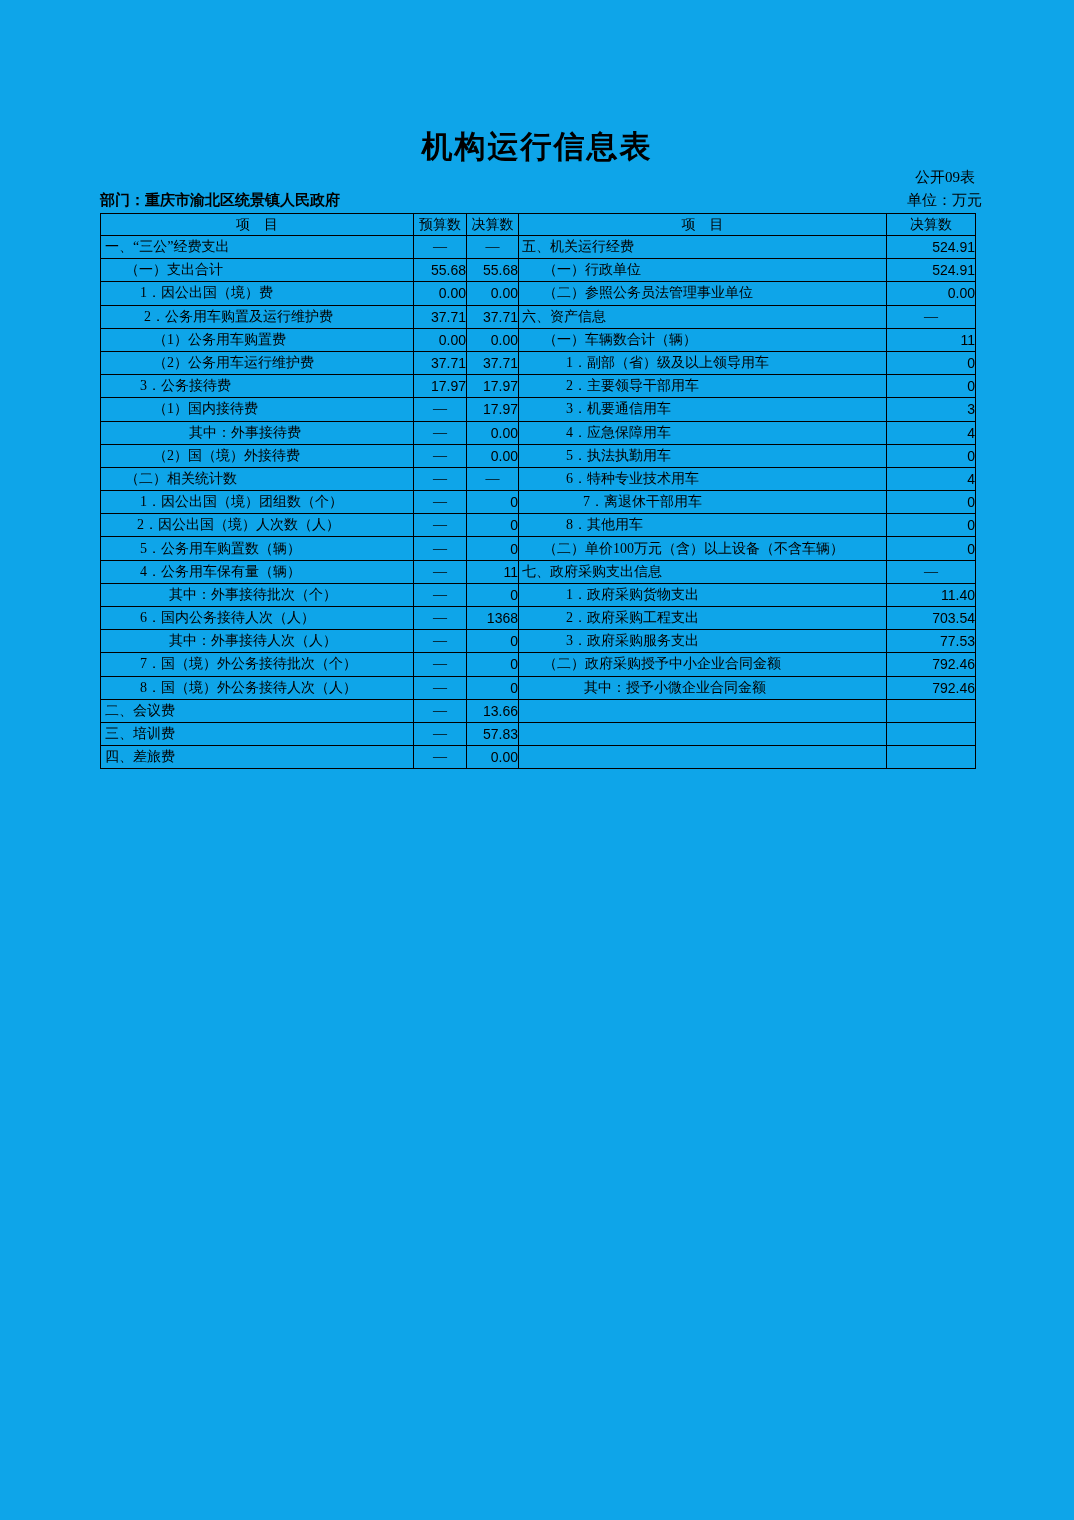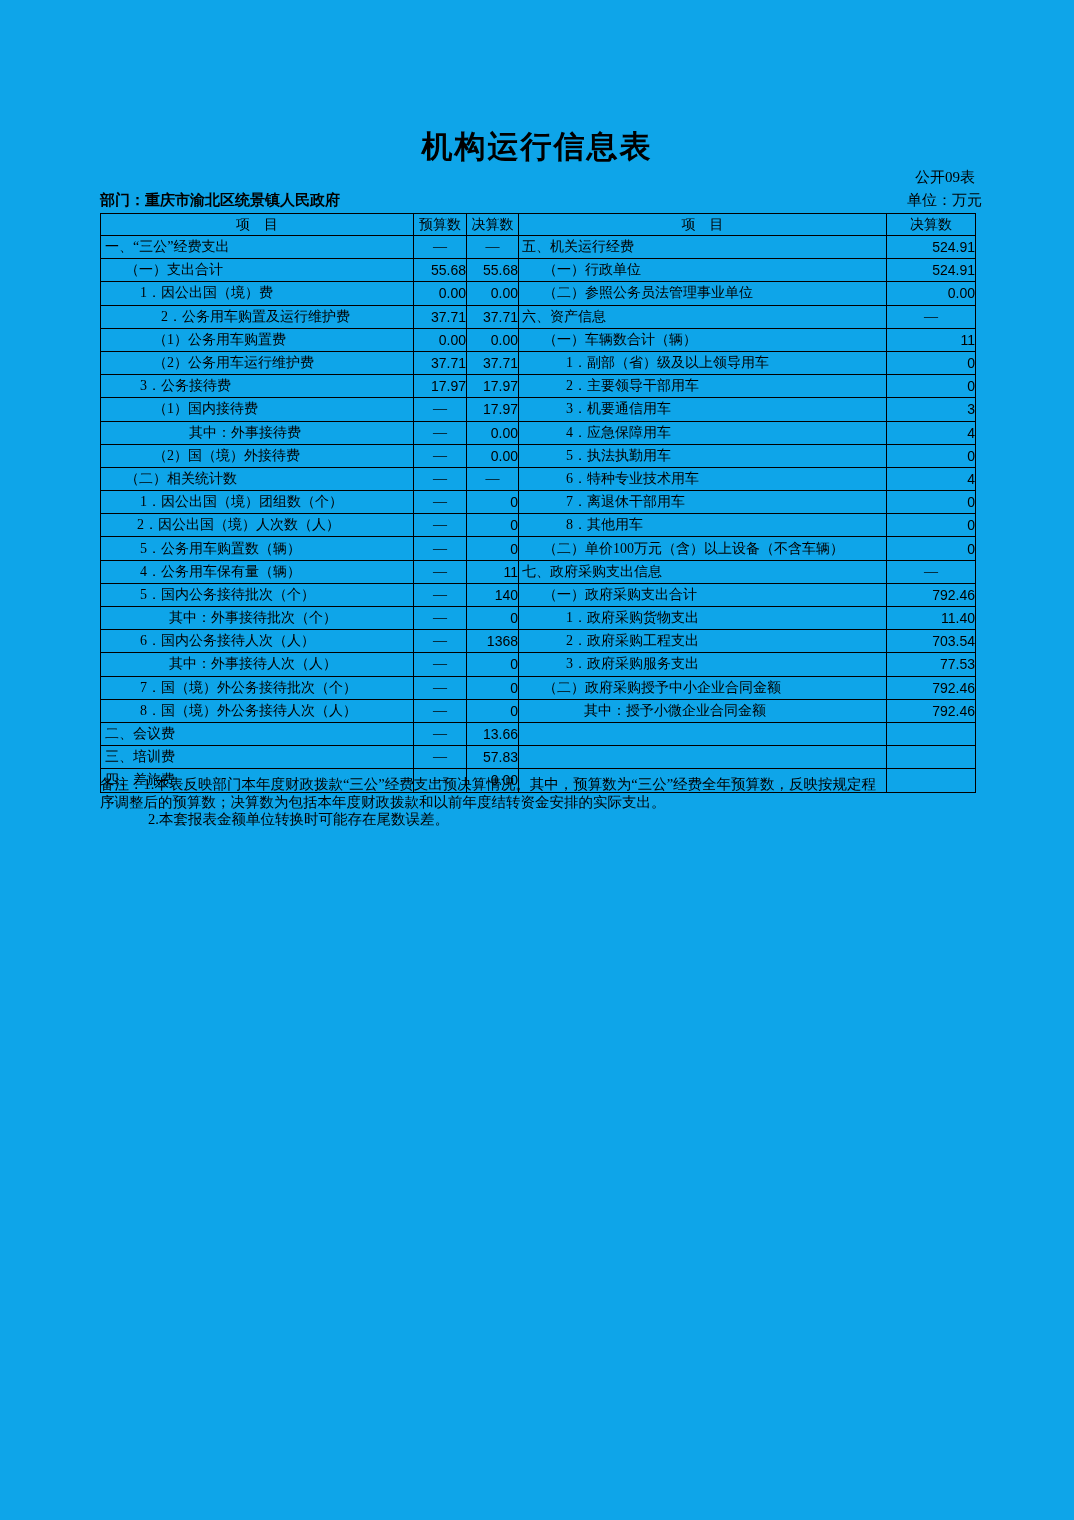--- a/index.html
+++ b/index.html
@@ -108,21 +108,21 @@
           <td class="num">524.91</td>
         </tr>
         <tr>
           <td class="label" style="padding-left: 39px;">1．因公出国（境）费</td>
           <td class="num">0.00</td>
           <td class="num">0.00</td>
           <td class="label" style="padding-left: 24px;">（二）参照公务员法管理事业单位</td>
           <td class="num">0.00</td>
         </tr>
         <tr>
-          <td class="label" style="padding-left: 60px;">2．公务用车购置及运行维护费</td>
+          <td class="label" style="padding-left: 43px;">2．公务用车购置及运行维护费</td>
           <td class="num">37.71</td>
           <td class="num">37.71</td>
           <td class="label" style="padding-left: 3px;">六、资产信息</td>
           <td class="num dash">—</td>
         </tr>
         <tr>
           <td class="label" style="padding-left: 52px;">（1）公务用车购置费</td>
           <td class="num">0.00</td>
           <td class="num">0.00</td>
           <td class="label" style="padding-left: 24px;">（一）车辆数合计（辆）</td>
@@ -167,21 +167,21 @@
           <td class="label" style="padding-left: 24px;">（二）相关统计数</td>
           <td class="num dash">—</td>
           <td class="num dash">—</td>
           <td class="label" style="padding-left: 47px;">6．特种专业技术用车</td>
           <td class="num">4</td>
         </tr>
         <tr>
           <td class="label" style="padding-left: 39px;">1．因公出国（境）团组数（个）</td>
           <td class="num dash">—</td>
           <td class="num">0</td>
-          <td class="label" style="padding-left: 47px; margin-top: 16px;">7．离退休干部用车</td>
+          <td class="label" style="padding-left: 64px; margin-top: 16px;">7．离退休干部用车</td>
           <td class="num">0</td>
         </tr>
         <tr>
           <td class="label" style="padding-left: 36px;">2．因公出国（境）人次数（人）</td>
           <td class="num dash">—</td>
           <td class="num">0</td>
           <td class="label" style="padding-left: 47px;">8．其他用车</td>
           <td class="num">0</td>
         </tr>
         <tr>
@@ -190,27 +190,20 @@
           <td class="num">0</td>
           <td class="label" style="padding-left: 24px;">（二）单价100万元（含）以上设备（不含车辆）</td>
           <td class="num">0</td>
         </tr>
         <tr>
           <td class="label" style="padding-left: 39px;">4．公务用车保有量（辆）</td>
           <td class="num dash">—</td>
           <td class="num">11</td>
           <td class="label" style="padding-left: 3px;">七、政府采购支出信息</td>
           <td class="num dash">—</td>
-        </tr>
-        <tr>
-          <td class="label" style="padding-left: 39px;">5．国内公务接待批次（个）</td>
-          <td class="num dash">—</td>
-          <td class="num">140</td>
-          <td class="label" style="padding-left: 24px;">（一）政府采购支出合计</td>
-          <td class="num">792.46</td>
         </tr>
         <tr>
           <td class="label" style="padding-left: 68px;">其中：外事接待批次（个）</td>
           <td class="num dash">—</td>
           <td class="num">0</td>
           <td class="label" style="padding-left: 47px;">1．政府采购货物支出</td>
           <td class="num">11.40</td>
         </tr>
         <tr>
           <td class="label" style="padding-left: 39px;">6．国内公务接待人次（人）</td>
@@ -257,19 +250,14 @@
         <tr>
           <td class="label" style="padding-left: 4px;">四、差旅费</td>
           <td class="num dash">—</td>
           <td class="num">0.00</td>
           <td class="label" style="padding-left: 0px;"></td>
           <td class="num"></td>
         </tr>
       </tbody>
   </table>
 
-  <div class="notes">
-    <div class="note-line">备注：1.本表反映部门本年度财政拨款“三公”经费支出预决算情况。其中，预算数为“三公”经费全年预算数，反映按规定程</div>
-    <div class="note-line">序调整后的预算数；决算数为包括本年度财政拨款和以前年度结转资金安排的实际支出。</div>
-    <div class="note-line indented">2.本套报表金额单位转换时可能存在尾数误差。</div>
-  </div>
 
 </div>
 
 </body></html>

